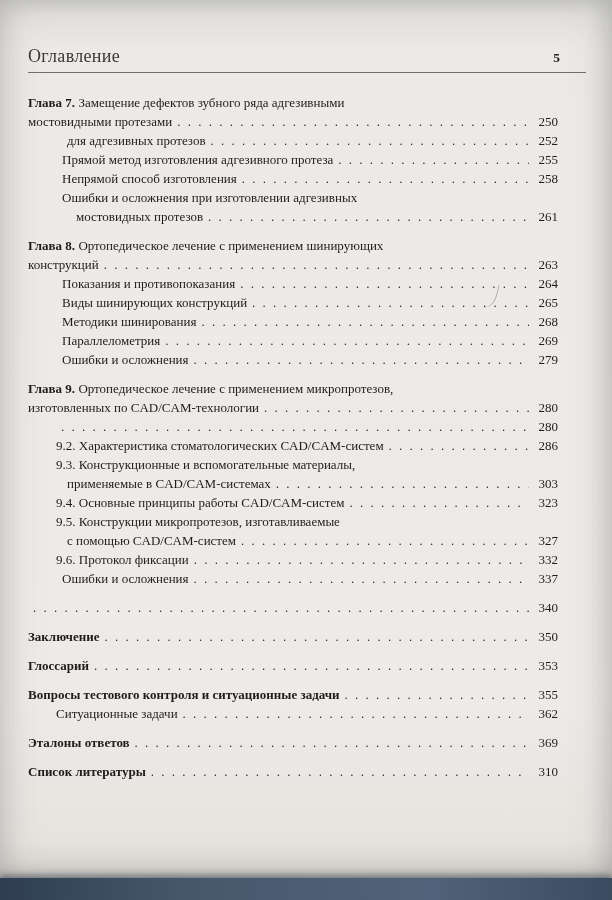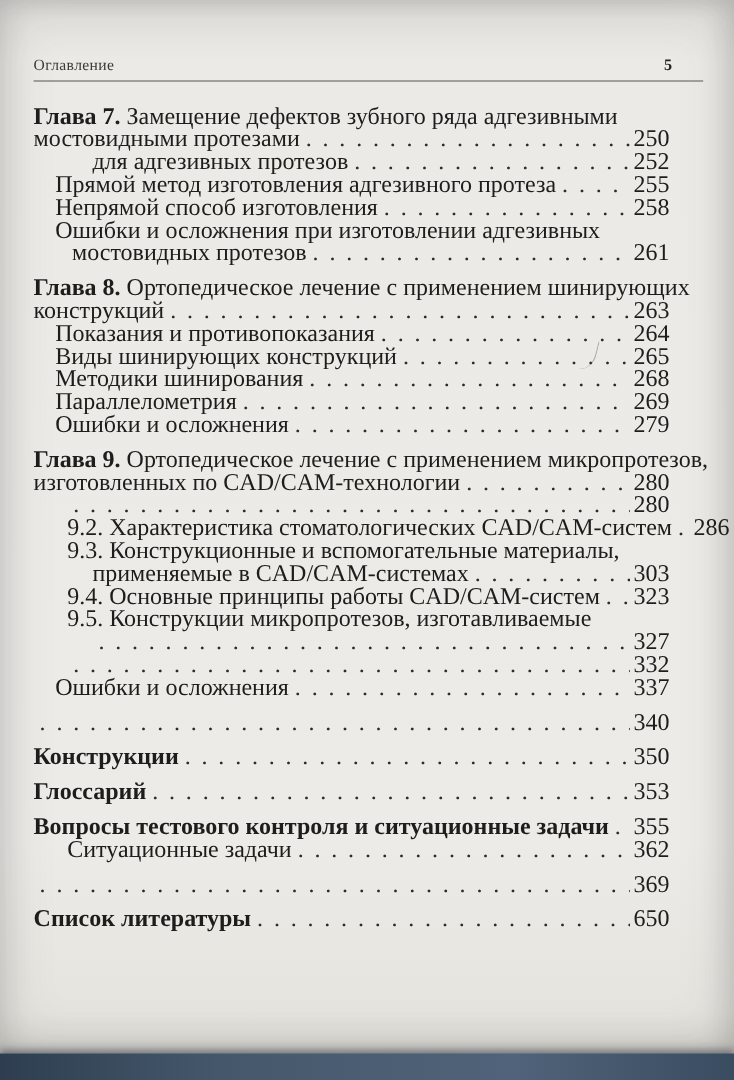--- a/index.html
+++ b/index.html
@@ -30,49 +30,49 @@
     width: 612px; height: 22px;
     background: linear-gradient(90deg, #2e3e50 0%, #45586b 30%, #50637a 70%, #3a4c60 100%);
     box-shadow: 0 -3px 6px rgba(30,40,55,0.45);
   }
   .header {
     display: flex;
     justify-content: space-between;
     align-items: baseline;
   }
   .running-title {
-    font-size: 13px;
+    font-size: 18px;
     color: #3b3a37;
     letter-spacing: 0.3px;
   }
   .folio {
     font-size: 13.5px;
     font-weight: bold;
     color: #24231f;
     padding-right: 26px;
   }
   .rule {
     height: 0;
     border-bottom: 1.2px solid #6f6e6a;
     margin-top: 5px;
   }
   .toc {
     margin-top: 20px;
     padding-right: 28px;
-    font-size: 20px;
+    font-size: 13px;
     line-height: 19px;
   }
   .entry { }
   .entry.gap { margin-top: 10px; }
   .indent-0 { margin-left: 0; }
   .indent-1 { margin-left: 28px; }
-  .indent-2 { margin-left: 18px; }
+  .indent-2 { margin-left: 34px; }
   .line { display: flex; align-items: baseline; }
   .cont-0 { margin-left: 0; }
-  .cont-1 { margin-left: 21px; }
+  .cont-1 { margin-left: 11px; }
   .cont-2 { margin-left: 14px; }
   .txt { white-space: nowrap; }
   .txt b { font-weight: bold; }
   .bold { font-weight: bold; }
   .leader {
     flex: 1;
     overflow: hidden;
     white-space: nowrap;
     letter-spacing: 2px;
     margin: 0 3px 0 5px;
@@ -230,46 +230,48 @@
             <span class="txt">9.4. Основные принципы работы CAD/CAM-систем</span>
             <span class="leader">. . . . . . . . . . . . . . . . . . . . . . . . . . . . . . . . . . . . . . . . . . . . . . . . . . . . . . . . . . . . . . . . . . . . . . . . . . . . . . . . . . . . . . . . . . . . . . . . . . . . . . . . . . . . . . . . . . . . . . . . . . . . . . . . . . . . . . . . . . . . </span>
             <span class="pg">323</span>
           </div>
         </div>
         <div class="entry indent-1">
           <div class="line">
             <span class="txt">9.5. Конструкции микропротезов, изготавливаемые</span>
           </div>
           <div class="line cont-1">
+            <span class="txt">с помощью CAD/CAM-систем</span>
             <span class="leader">. . . . . . . . . . . . . . . . . . . . . . . . . . . . . . . . . . . . . . . . . . . . . . . . . . . . . . . . . . . . . . . . . . . . . . . . . . . . . . . . . . . . . . . . . . . . . . . . . . . . . . . . . . . . . . . . . . . . . . . . . . . . . . . . . . . . . . . . . . . . </span>
             <span class="pg">327</span>
           </div>
         </div>
         <div class="entry indent-1">
           <div class="line">
+            <span class="txt">9.6. Протокол фиксации</span>
             <span class="leader">. . . . . . . . . . . . . . . . . . . . . . . . . . . . . . . . . . . . . . . . . . . . . . . . . . . . . . . . . . . . . . . . . . . . . . . . . . . . . . . . . . . . . . . . . . . . . . . . . . . . . . . . . . . . . . . . . . . . . . . . . . . . . . . . . . . . . . . . . . . . </span>
             <span class="pg">332</span>
           </div>
         </div>
         <div class="entry indent-2">
           <div class="line">
             <span class="txt">Ошибки и осложнения</span>
             <span class="leader">. . . . . . . . . . . . . . . . . . . . . . . . . . . . . . . . . . . . . . . . . . . . . . . . . . . . . . . . . . . . . . . . . . . . . . . . . . . . . . . . . . . . . . . . . . . . . . . . . . . . . . . . . . . . . . . . . . . . . . . . . . . . . . . . . . . . . . . . . . . . </span>
             <span class="pg">337</span>
           </div>
         </div>
         <div class="entry indent-0 gap">
           <div class="line">
             <span class="leader">. . . . . . . . . . . . . . . . . . . . . . . . . . . . . . . . . . . . . . . . . . . . . . . . . . . . . . . . . . . . . . . . . . . . . . . . . . . . . . . . . . . . . . . . . . . . . . . . . . . . . . . . . . . . . . . . . . . . . . . . . . . . . . . . . . . . . . . . . . . . </span>
             <span class="pg">340</span>
           </div>
         </div>
         <div class="entry indent-0 gap">
           <div class="line">
-            <span class="txt bold">Конструкции</span>
+            <span class="txt bold">Заключение</span>
             <span class="leader">. . . . . . . . . . . . . . . . . . . . . . . . . . . . . . . . . . . . . . . . . . . . . . . . . . . . . . . . . . . . . . . . . . . . . . . . . . . . . . . . . . . . . . . . . . . . . . . . . . . . . . . . . . . . . . . . . . . . . . . . . . . . . . . . . . . . . . . . . . . . </span>
             <span class="pg">350</span>
           </div>
         </div>
         <div class="entry indent-0 gap">
           <div class="line">
             <span class="txt bold">Глоссарий</span>
             <span class="leader">. . . . . . . . . . . . . . . . . . . . . . . . . . . . . . . . . . . . . . . . . . . . . . . . . . . . . . . . . . . . . . . . . . . . . . . . . . . . . . . . . . . . . . . . . . . . . . . . . . . . . . . . . . . . . . . . . . . . . . . . . . . . . . . . . . . . . . . . . . . . </span>
             <span class="pg">353</span>
           </div>
@@ -283,28 +285,29 @@
         </div>
         <div class="entry indent-1">
           <div class="line">
             <span class="txt">Ситуационные задачи</span>
             <span class="leader">. . . . . . . . . . . . . . . . . . . . . . . . . . . . . . . . . . . . . . . . . . . . . . . . . . . . . . . . . . . . . . . . . . . . . . . . . . . . . . . . . . . . . . . . . . . . . . . . . . . . . . . . . . . . . . . . . . . . . . . . . . . . . . . . . . . . . . . . . . . . </span>
             <span class="pg">362</span>
           </div>
         </div>
         <div class="entry indent-0 gap">
           <div class="line">
+            <span class="txt bold">Эталоны ответов</span>
             <span class="leader">. . . . . . . . . . . . . . . . . . . . . . . . . . . . . . . . . . . . . . . . . . . . . . . . . . . . . . . . . . . . . . . . . . . . . . . . . . . . . . . . . . . . . . . . . . . . . . . . . . . . . . . . . . . . . . . . . . . . . . . . . . . . . . . . . . . . . . . . . . . . </span>
             <span class="pg">369</span>
           </div>
         </div>
         <div class="entry indent-0 gap">
           <div class="line">
             <span class="txt bold">Список литературы</span>
             <span class="leader">. . . . . . . . . . . . . . . . . . . . . . . . . . . . . . . . . . . . . . . . . . . . . . . . . . . . . . . . . . . . . . . . . . . . . . . . . . . . . . . . . . . . . . . . . . . . . . . . . . . . . . . . . . . . . . . . . . . . . . . . . . . . . . . . . . . . . . . . . . . . </span>
-            <span class="pg">650</span>
+            <span class="pg">310</span>
           </div>
         </div>
       </div>
   </div>
   <div class="artifact"></div>
   <div class="book-bottom"></div>
 </div>
 
 </body></html>

